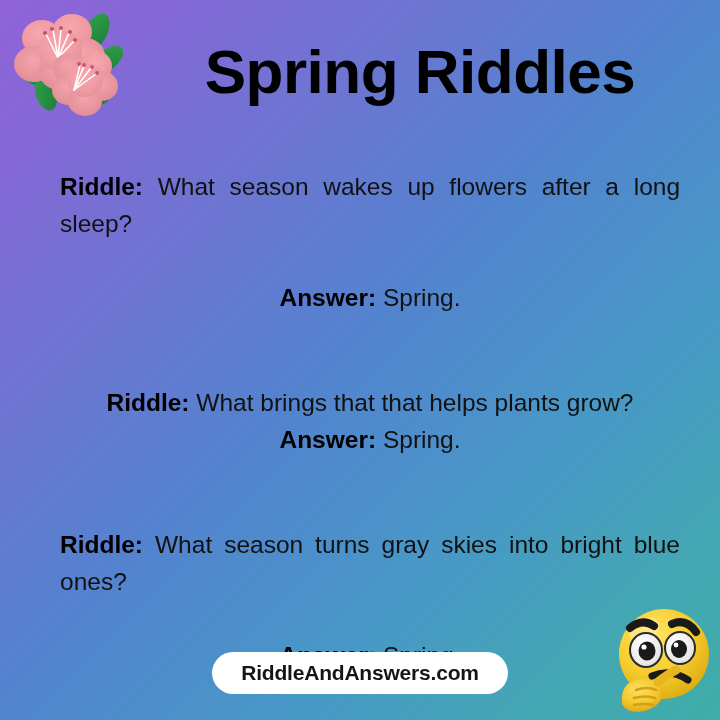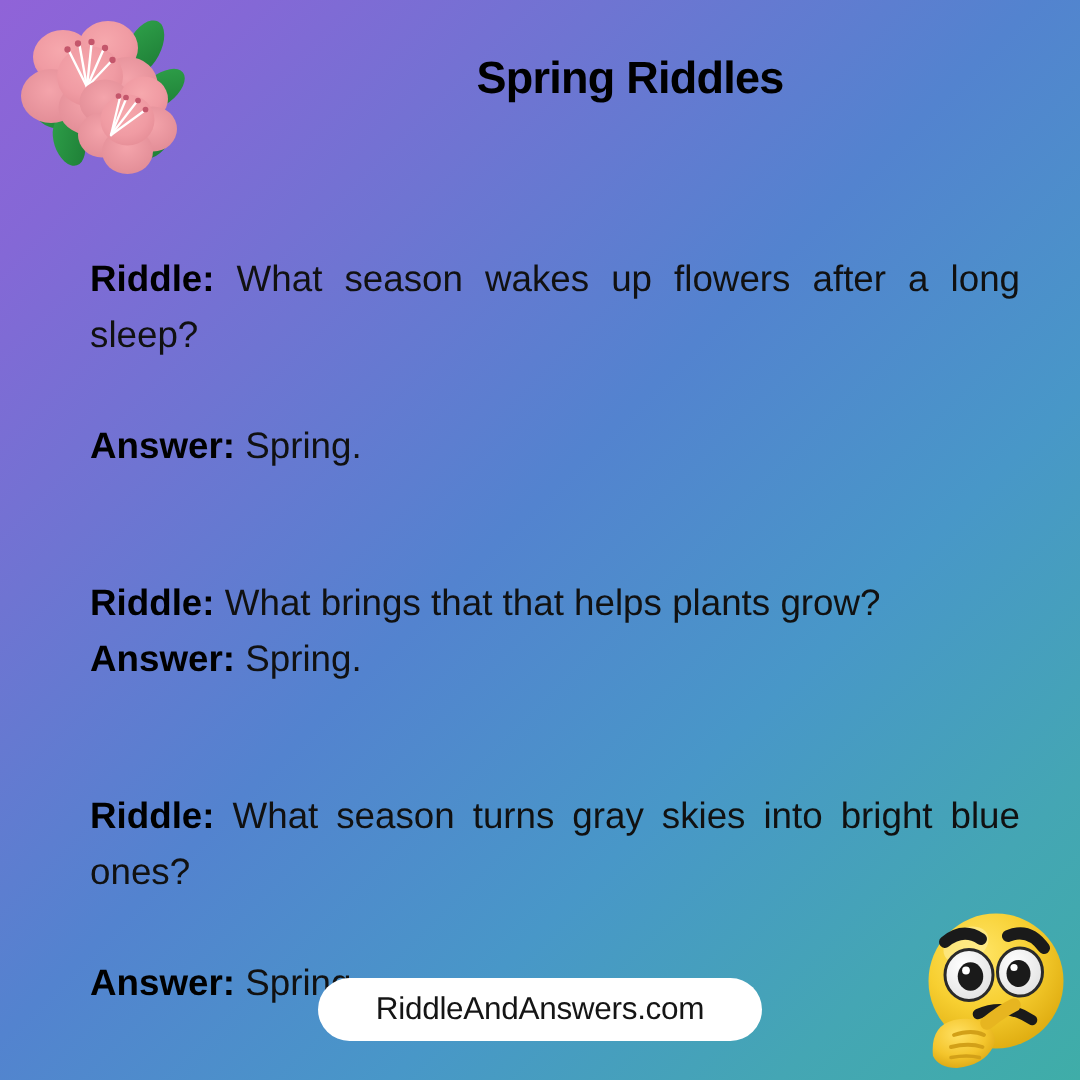--- a/index.html
+++ b/index.html
@@ -37,21 +37,21 @@
     height: 110px;
   }
 
   
   .poster-title {
     position: absolute;
     left: 140px;
     top: 36px;
     width: 560px;
     text-align: center;
-    font-size: 30px;
+    font-size: 62px;
     font-weight: bold;
     color: #000000;
     letter-spacing: -0.5px;
     line-height: 1.15;
   }
 
   
   .riddle-list {
     position: absolute;
     left: 60px;
@@ -62,20 +62,21 @@
     margin-bottom: 68px;
     font-size: 24.5px;
     line-height: 37px;
     color: #111111;
   }
   .riddle-block:last-child {
     margin-bottom: 0;
   }
   .riddle-line {
     margin: 0;
+    text-align: center;
   }
   .riddle-line.justified {
     text-align: justify;
   }
   .riddle-line.justified::after {
     content: "";
     display: inline-block;
     width: 100%;
   }
   .lbl {
@@ -89,21 +90,21 @@
     left: 212px;
     top: 652px;
     width: 296px;
     height: 42px;
     background: #ffffff;
     border-radius: 21px;
     display: flex;
     align-items: center;
     justify-content: center;
     font-size: 21px;
-    font-weight: normal;
+    font-weight: bold;
     color: #151515;
     letter-spacing: -0.2px;
   }
 
   
   .thinking-emoji {
     position: absolute;
     left: 606px;
     top: 600px;
     width: 112px;

